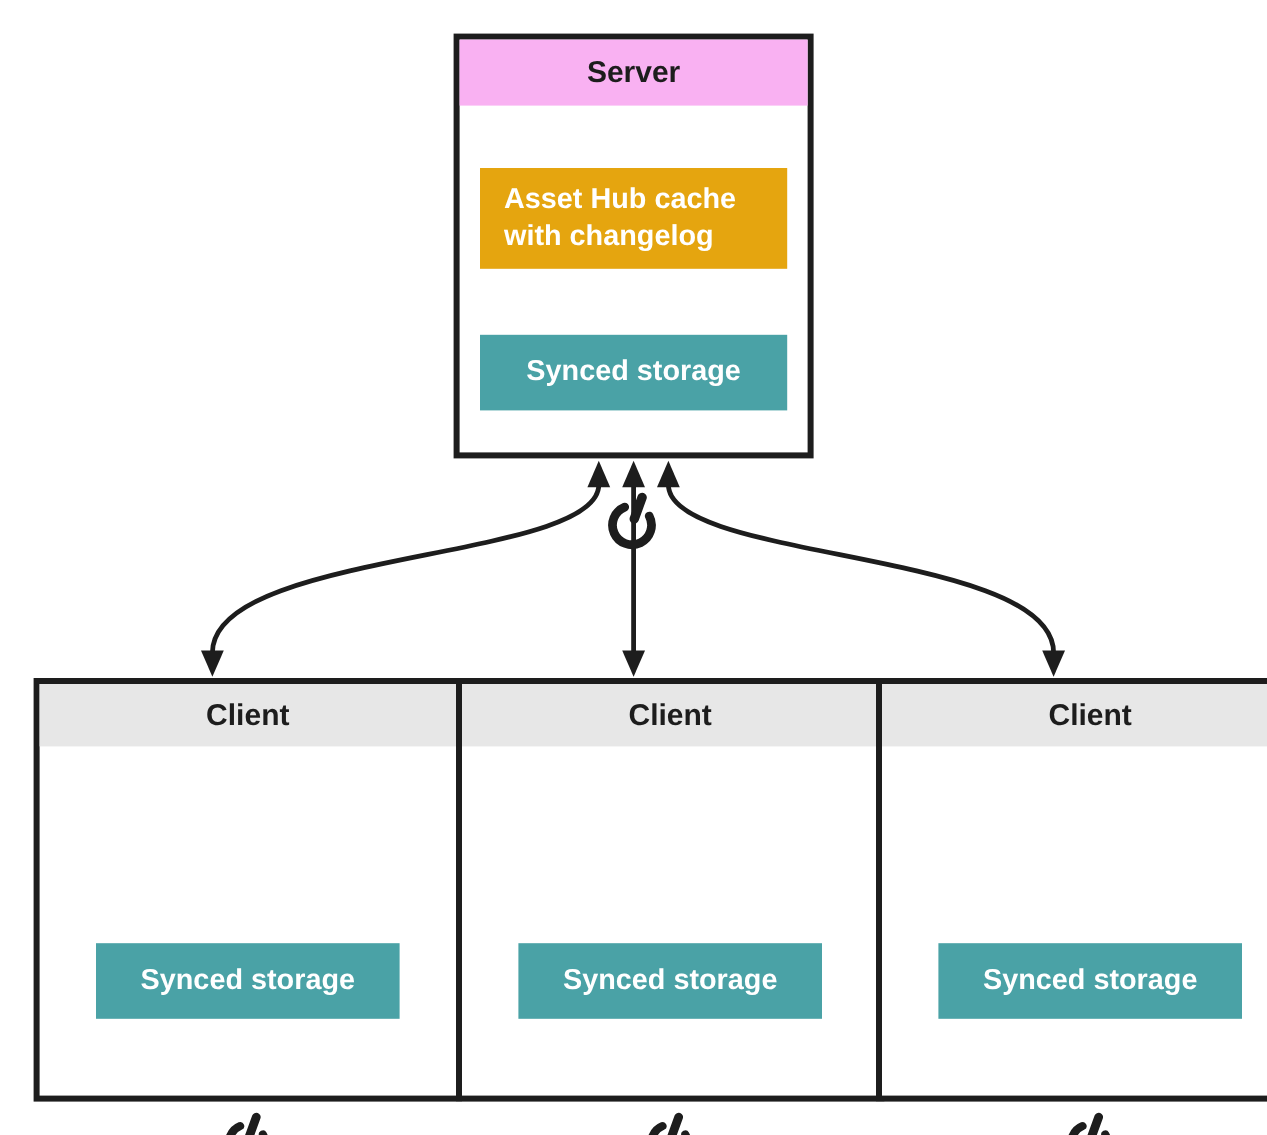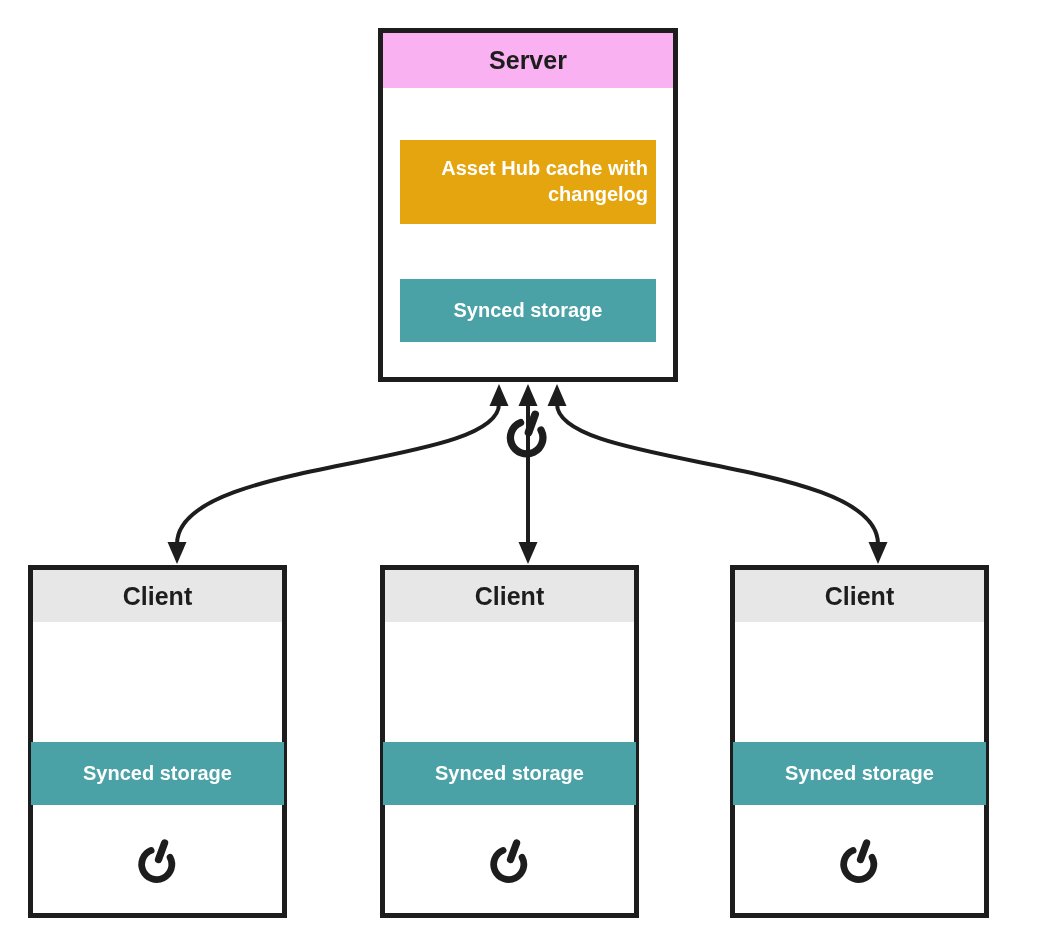--- a/index.html
+++ b/index.html
@@ -40,37 +40,37 @@
     text-align: center;
     font-weight: 700;
     font-size: 25px;
     color: var(--ink, #1d1d1d);
     display: flex;
     align-items: center;
     justify-content: center;
   }
   .server { left: 378px; top: 28px; width: 300px; height: 354px; gap: 36px; }
   .server .node-header { height: 55px; background: var(--server-header-bg, #f9b1f2); }
-  .client { top: 565px; width: 259px; height: 353px; }
+  .client { top: 565px; width: 357px; height: 353px; gap: 44px; }
   .client-1 { left: 28px; }
   .client-2 { left: 380px; }
   .client-3 { left: 730px; }
   .client .node-header { height: 52px; background: var(--client-header-bg, #e7e7e7); }
   .module {
     flex: none;
     width: 256px;
     display: flex;
     align-items: center;
     justify-content: center;
-    text-align: right;
+    text-align: left;
     font-weight: 700;
-    font-size: 20px;
+    font-size: 24px;
     line-height: 1.28;
     color: var(--module-text, #ffffff);
-    padding: 0 8px;
+    padding: 0 20px;
   }
   .module-asset-hub {
     margin-top: 16px;
     height: 84px;
     background: var(--asset-hub-bg, #e5a50f);
   }
   .server .module-synced {
     margin-top: 19px;
     height: 63px;
     background: var(--synced-bg, #4aa2a6);

